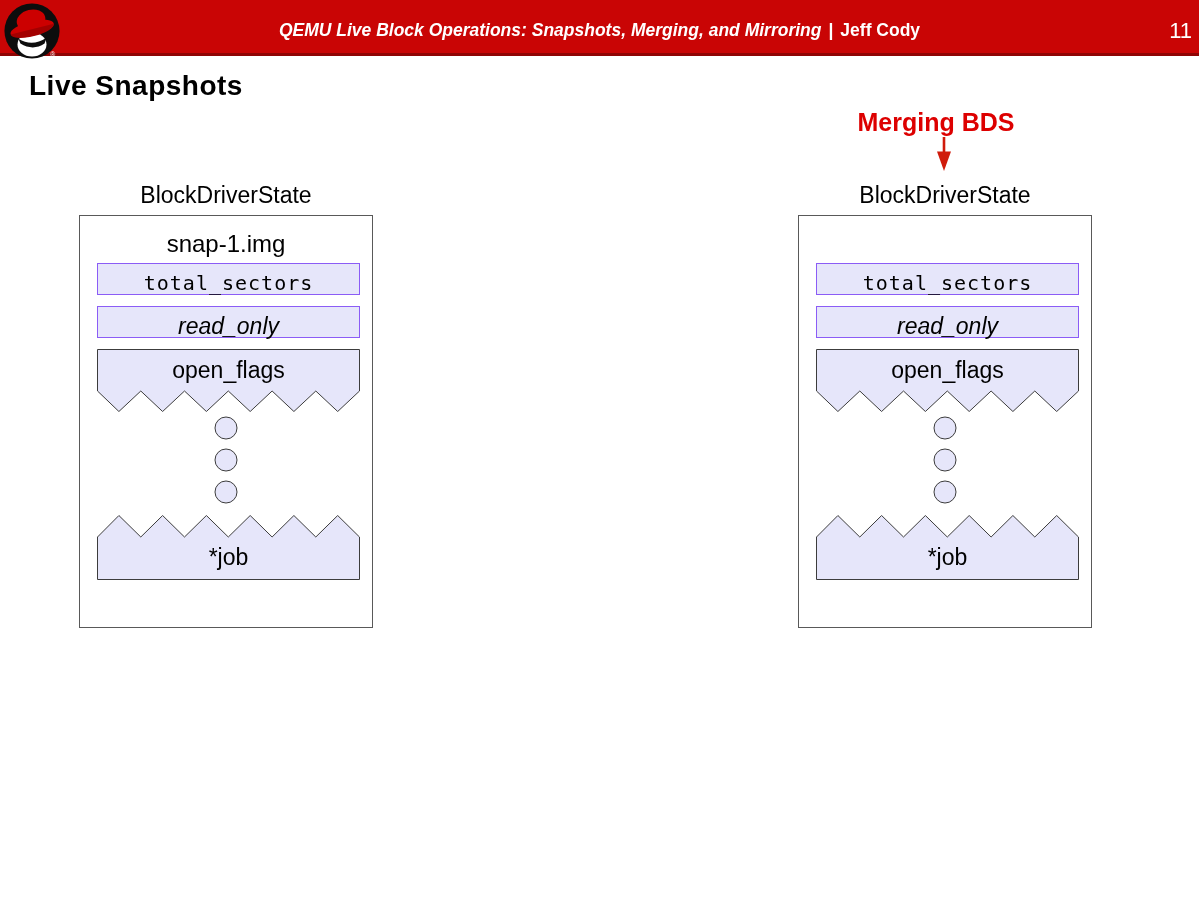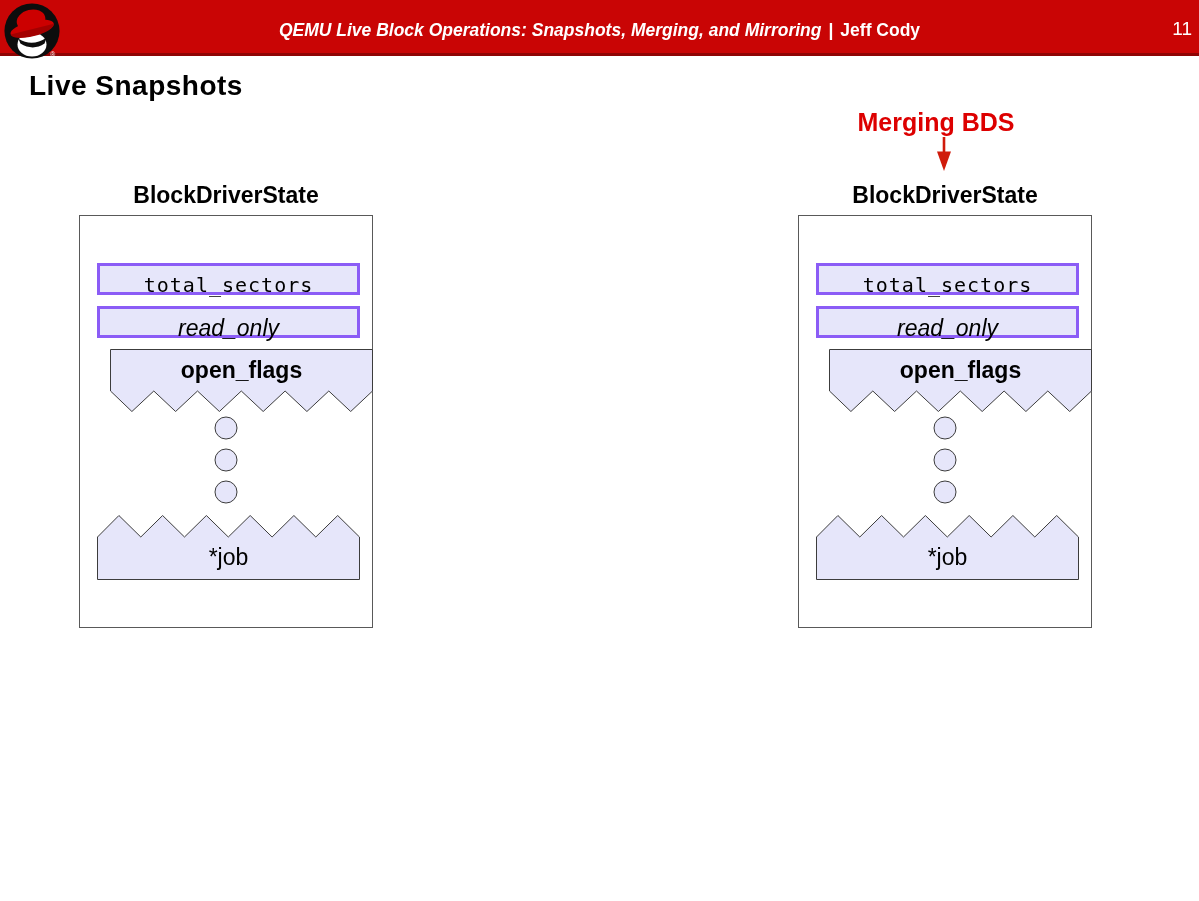--- a/index.html
+++ b/index.html
@@ -34,21 +34,21 @@
     font-size: 17.5px;
     font-weight: bold;
     white-space: nowrap;
   }
   .header-title .t-italic { font-style: italic; }
   .header-title .t-sep { margin: 0 7px; font-weight: bold; }
   .page-number {
     position: absolute;
     right: 7px; top: 18px;
     color: #ffffff;
-    font-size: 19px;
+    font-size: 22px;
   }
 
   
   .slide-title {
     position: absolute;
     left: 29px; top: 70px;
     font-size: 28px;
     font-weight: bold;
     color: #000000;
     letter-spacing: 0.5px;
@@ -79,21 +79,21 @@
   }
   .bds-left  { left: 79px; }
   .bds-right { left: 798px; }
 
   .bds-label {
     position: absolute;
     top: 0; left: 0;
     width: 294px;
     text-align: center;
     font-size: 23px;
-    font-weight: bold;
+    font-weight: normal;
     color: #000000;
   }
   .bds-box {
     position: absolute;
     top: 33px; left: 0;
     width: 294px; height: 413px;
     border: 1px solid #595959;
     background: #ffffff;
   }
   .bds-image-name {
@@ -102,31 +102,31 @@
     width: 292px;
     text-align: center;
     font-size: 24px;
     color: #000000;
   }
   .bds-row {
     position: absolute;
     left: 17px;
     width: 263px; height: 32px;
     background: #e6e6fa;
-    border: 3px solid #8b5cf6;
+    border: 1px solid #8b5cf6;
     text-align: center;
     line-height: 38px;
     color: #000000;
   }
   .row-total   { top: 47px; font-family: "DejaVu Sans Mono", monospace; font-size: 20px; letter-spacing: 1px; }
   .row-read    { top: 90px; font-size: 23px; font-style: italic; }
   .row-openflags {
     position: absolute;
-    top: 133px; left: 30px;
-    width: 208px; height: 63px; font-weight: bold;
+    top: 133px; left: 17px;
+    width: 208px; height: 63px;
   }
   .row-openflags .of-text {
     position: absolute;
     top: 0; left: 0; width: 263px; height: 42px;
     line-height: 42px;
     text-align: center;
     font-size: 23px;
     color: #000000;
   }
   .ellipsis-circles {
@@ -176,20 +176,21 @@
 
 <div class="active-bds-label">Merging BDS</div>
 <svg class="active-bds-arrow" viewBox="0 0 18 37">
   <line x1="9" y1="1" x2="9" y2="17" stroke="#d01b0b" stroke-width="2.6"></line>
   <polygon points="2,15.5 16,15.5 9,35" fill="#d01b0b"></polygon>
 </svg>
 
 <div class="bds-diagram bds-left">
   <div class="bds-label">BlockDriverState</div>
   <div class="bds-box">
+    <div class="bds-image-name">snap-1.img</div>
     <div class="bds-row row-total">total_sectors</div>
     <div class="bds-row row-read">read_only</div>
     <div class="row-openflags">
       <svg width="263" height="63" viewBox="0 0 263 63">
         <polygon fill="#e6e6fa" stroke="#3c3c3c" stroke-width="1" points="0.5,0.5 262.5,0.5 262.5,42 240.7,62.5 218.8,42 196.9,62.5 175.1,42 153.2,62.5 131.3,42 109.4,62.5 87.5,42 65.6,62.5 43.8,42 21.9,62.5 0.5,42"></polygon>
       </svg>
       <div class="of-text">open_flags</div>
     </div>
     <svg class="ellipsis-circles" viewBox="0 0 26 88">
       <circle cx="13" cy="12" r="11" fill="#e6e6fa" stroke="#3c3c3c"></circle>

